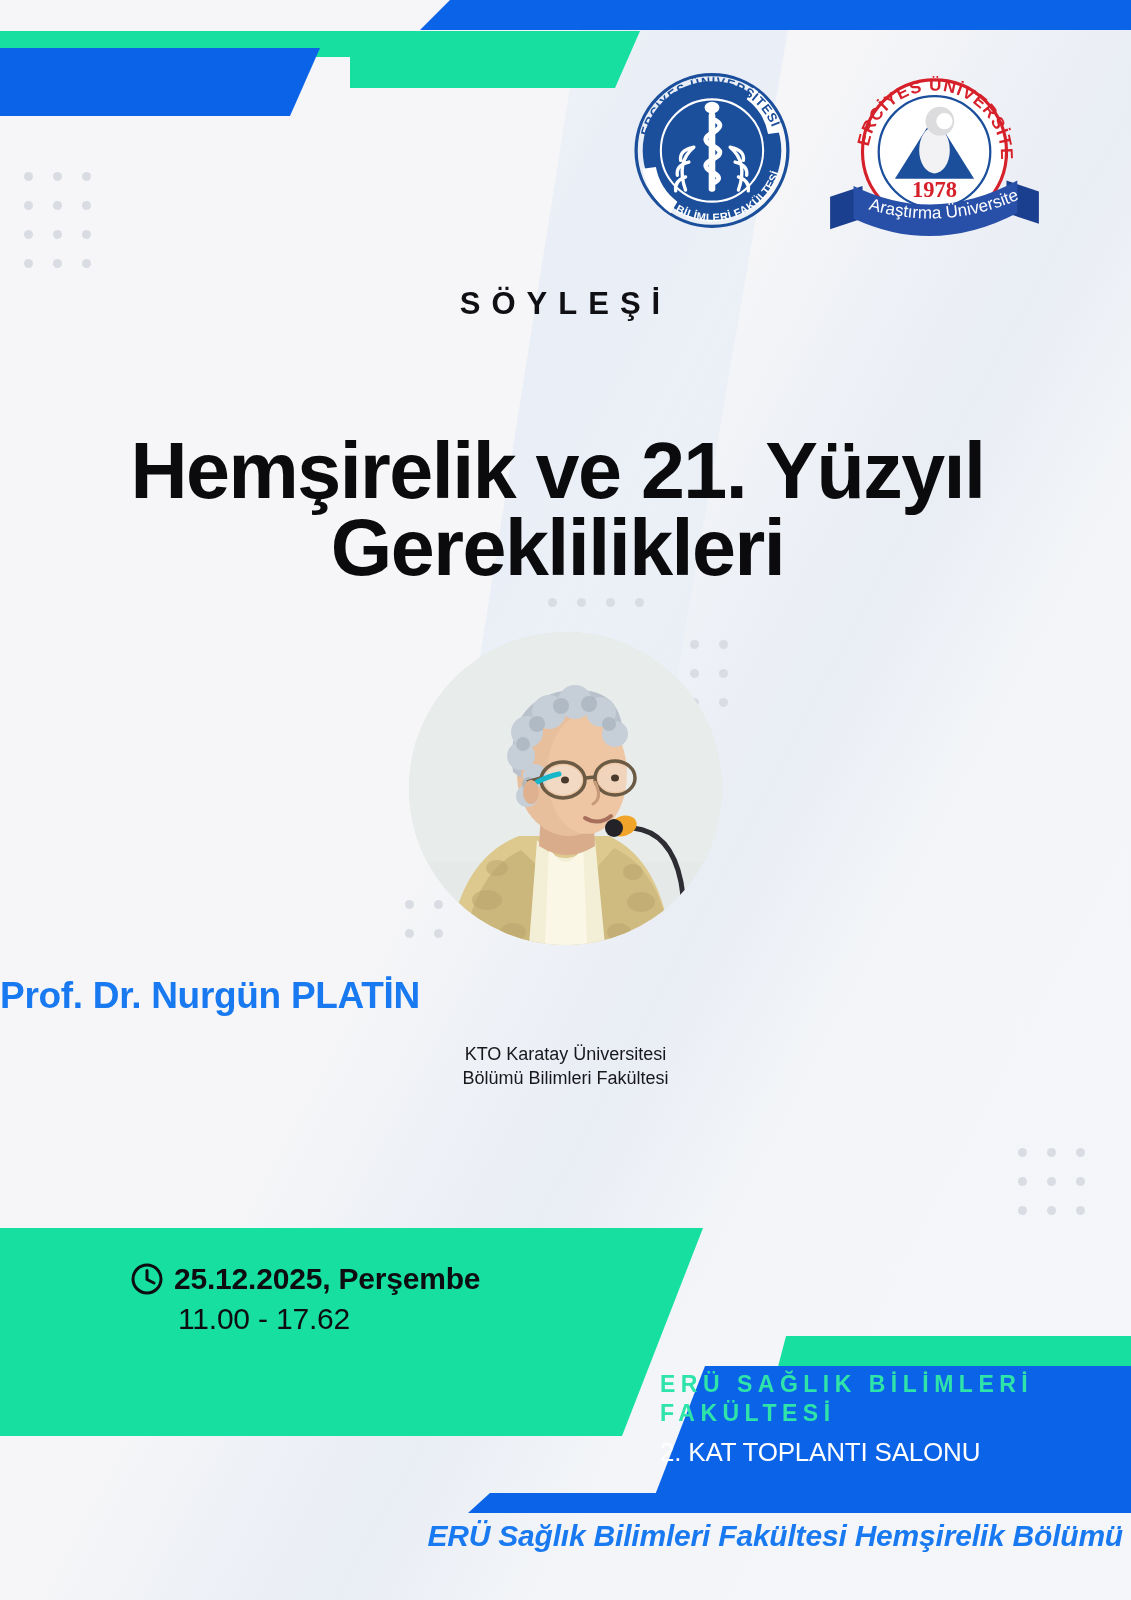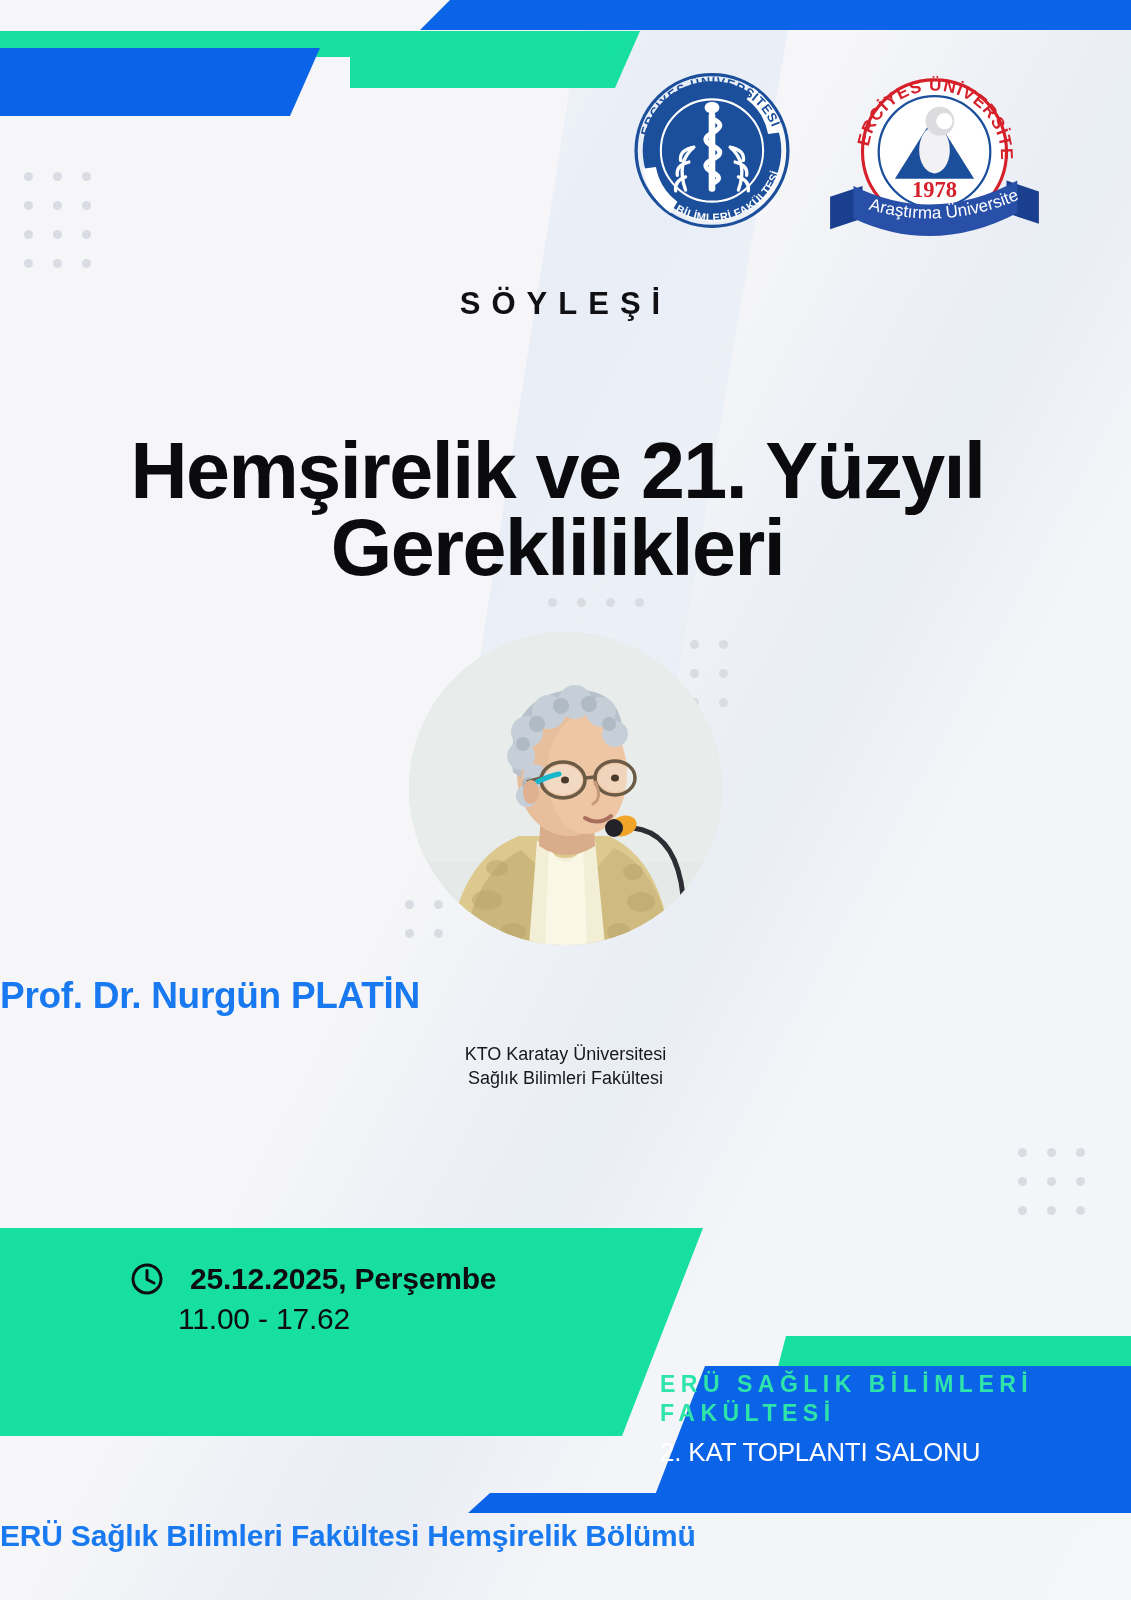--- a/index.html
+++ b/index.html
@@ -92,32 +92,32 @@
     position:absolute;top:975px;left:0;width:1131px;text-align:left;
     font-size:37px;font-weight:bold;color:#1879f0;letter-spacing:-.3px;
   }
   #affiliation{
     position:absolute;top:1043px;left:0;width:1131px;text-align:center;
     font-size:18px;line-height:1.33;color:#18181c;
   }
   #datetime{
     position:absolute;top:1262px;left:130px;width:470px;color:#0d0d11;
   }
-  #dt-row{display:flex;align-items:center;gap:26px;}
+  #dt-row{display:flex;align-items:center;gap:10px;}
   #date-text{font-size:30px;font-weight:bold;letter-spacing:-.2px;}
   #time-text{font-size:30px;margin-top:6px;margin-left:48px;letter-spacing:-.2px;}
   #venue{position:absolute;top:1370px;left:660px;width:420px;}
   #venue-faculty{
     font-size:23px;font-weight:bold;letter-spacing:5.5px;color:#2ee4a8;
     line-height:1.28;
   }
   #venue-room{font-size:26px;color:#ffffff;margin-top:8px;letter-spacing:-.2px;}
   #footer{
-    position:absolute;top:1519px;left:0;width:1123px;text-align:left;
-    font-size:30px;font-weight:bold;color:#1879f0;letter-spacing:-.2px;
+    position:absolute;top:1519px;left:0;width:1123px;text-align:right;
+    font-size:30px;font-weight:bold;color:#1879f0;letter-spacing:-.2px;font-style:italic;
   }
 </style>
 </head>
 <body>
 
 <div id="poster">
 
   <div class="shape" id="diag-light"></div>
   <div class="shape" id="top-right-blue"></div>
   <div class="shape" id="top-green-band2"></div>
@@ -304,21 +304,21 @@
 
       <path d="M 224,196 Q 262,200 272,250 Q 278,286 272,313" stroke="#2d2d33" stroke-width="5" fill="none"></path>
       <ellipse cx="214" cy="194" rx="14" ry="10" transform="rotate(-18 214 194)" fill="#f0a52a"></ellipse>
       <ellipse cx="205" cy="196" rx="9" ry="9" fill="#222228"></ellipse>
     </svg>
   </div>
 
   <div id="speaker-name">Prof. Dr. Nurgün PLATİN</div>
   <div id="affiliation">
     <div>KTO Karatay Üniversitesi</div>
-    <div>Sağlık Bilimleri Fakültesi</div>
+    <div>Bölümü Bilimleri Fakültesi</div>
   </div>
 
   <div id="datetime">
     <div id="dt-row">
       <svg width="34" height="34" viewBox="0 0 34 34">
         <circle cx="17" cy="17" r="14" fill="none" stroke="#0d0d11" stroke-width="3"></circle>
         <path d="M 17,8.5 L 17,17.5 L 24,21" fill="none" stroke="#0d0d11" stroke-width="3" stroke-linecap="round" stroke-linejoin="round"></path>
       </svg>
       <span id="date-text">25.12.2025, Perşembe</span>
     </div>

